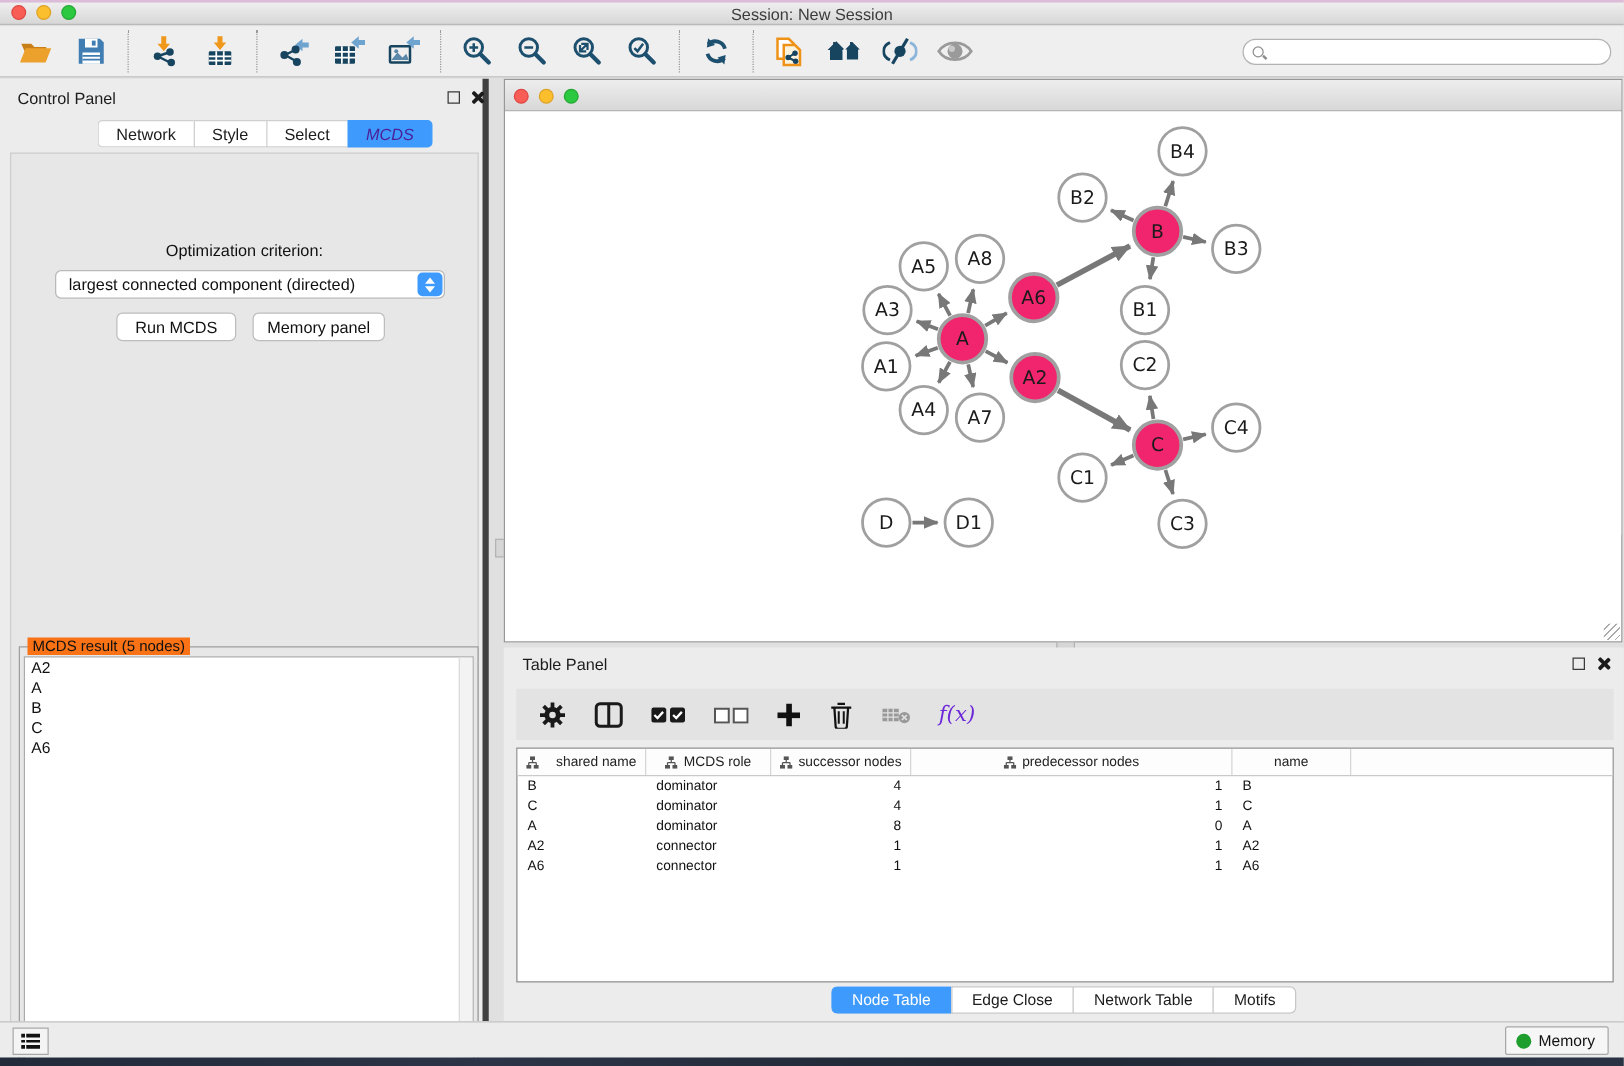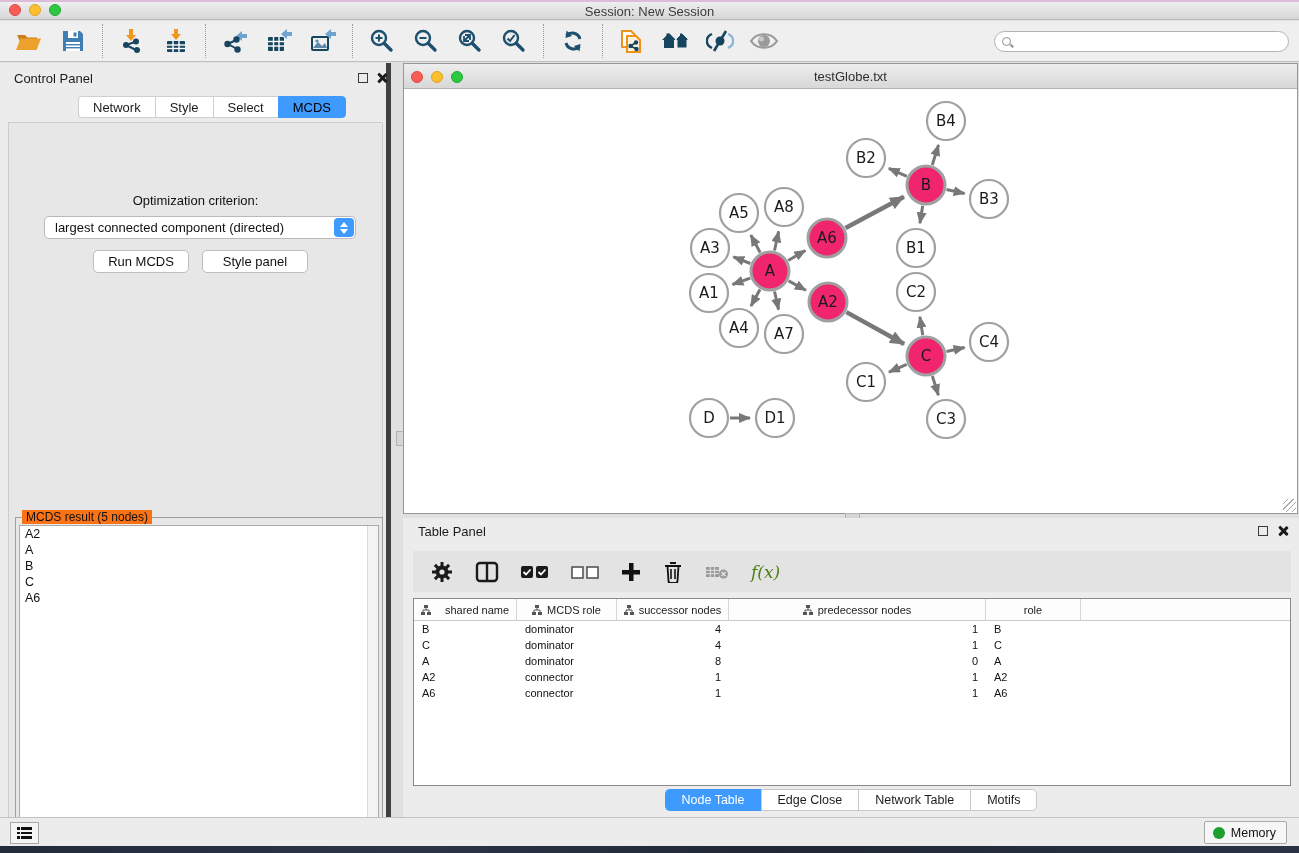--- a/index.html
+++ b/index.html
@@ -39,21 +39,21 @@
   .x-icon { position:absolute; width:12px; height:12px; cursor:pointer; }
   .x-icon::before,.x-icon::after { content:""; position:absolute; left:5px; top:0; width:2.5px; height:12px;
     background:#1b1b1b; border-radius:1px; }
   .x-icon::before { transform:rotate(45deg); } .x-icon::after { transform:rotate(-45deg); }
 
   #cp-tabs { position:absolute; left:78px; top:33px; display:flex; }
   .seg-tab { height:22px; padding:0 14px; background:#fff; border:1px solid #cfcfcf; border-right:none;
     font-size:13px; color:#1c1c1c; display:flex; align-items:center; cursor:pointer; }
   .seg-tab:first-child { border-radius:4px 0 0 4px; }
   .seg-tab:last-child { border-right:1px solid #cfcfcf; border-radius:0 4px 4px 0; }
-  .seg-tab.active { background:#3e9bfd; border-color:#3e9bfd; color:#000000; }
+  .seg-tab.active { background:#3e9bfd; border-color:#3e9bfd; color:#4c1d95;font-style:italic; }
 
   #cp-inner { position:absolute; left:8px; top:59px; width:375px; height:741px;
     background:#e7e7e7; border:1px solid #cdcdcd; }
   #opt-label { position:absolute; left:0; right:0; top:70px; text-align:center; font-size:13px; color:#111; }
   #opt-select { position:absolute; left:35px; top:93px; width:312px; height:23px; background:#fff;
     border:1px solid #b9b9b9; border-radius:5px; font-size:13px; color:#111;
     display:flex; align-items:center; padding-left:10px; cursor:pointer; }
   #opt-select .stepper { position:absolute; right:1px; top:1px; width:20px; height:19px;
     background:#3e9bfd; border-radius:4px; display:flex; flex-direction:column; align-items:center; justify-content:center; gap:2px; }
   .chev-up { width:0; height:0; border-left:4px solid transparent; border-right:4px solid transparent; border-bottom:5px solid #fff; }
@@ -79,21 +79,21 @@
   #net-titlebar .title { position:absolute; left:0; right:0; top:5px; text-align:center; font-size:13px; color:#2e2e2e; }
   #net-canvas { position:absolute; left:0; top:26px; width:893px; height:338px; background:#fff; }
   #net-grip { position:absolute; right:1px; bottom:1px; width:13px; height:13px;
     background:repeating-linear-gradient(135deg,transparent 0 3px,#aaa 3px 4px); cursor:nwse-resize; }
 
   
   #table-panel { position:absolute; left:403px; top:518px; width:896px; height:299px; background:#ececec; }
   #tp-toolbar { position:absolute; left:10px; top:33px; width:878px; height:41px; background:#e3e3e3;
     display:flex; align-items:center; gap:22px; padding-left:18px; }
   .tp-icon { display:flex; align-items:center; justify-content:center; cursor:pointer; }
-  #fx-label { font-size:17px; color:#4d7c0f; font-family:"DejaVu Serif", serif; font-style:italic; }
+  #fx-label { font-size:17px; color:#6d28d9; font-family:"DejaVu Serif", serif; font-style:italic; }
 
   #node-table { position:absolute; left:10px; top:80px; width:878px; height:188px; background:#fff;
     border:1px solid #8a8a8a; overflow:hidden; }
   #thead { display:flex; height:22px; border-bottom:1px solid #c9c9c9; background:#fdfdfd; }
   .th { display:flex; align-items:center; justify-content:center; gap:5px; font-size:11px; color:#222;
     border-right:1px solid #d6d6d6; cursor:pointer; }
   .tr { display:flex; height:16px; align-items:center; }
   .td { font-size:11px; color:#111; padding:0 8px; white-space:nowrap; overflow:hidden; }
   .td.num { text-align:right; }
 
@@ -315,21 +315,21 @@
   <div id="cp-inner">
     <div id="opt-label">Optimization criterion:</div>
     <div id="opt-select">
       <span>largest connected component (directed)</span>
       <span class="stepper">
           <span class="chev-up"></span>
           <span class="chev-dn"></span>
         </span>
     </div>
     <div class="cp-btn" style="left:84px; width:96px;">Run MCDS</div>
-    <div class="cp-btn" style="left:193px; width:106px;">Style panel</div>
+    <div class="cp-btn" style="left:193px; width:106px;">Memory panel</div>
 
     <div id="result-box">
       <div id="result-legend">MCDS result (5 nodes)</div>
       <div id="result-list">
 
       <div class="item">A2</div>
           <div class="item">A</div>
           <div class="item">B</div>
           <div class="item">C</div>
           <div class="item">A6</div>
@@ -341,21 +341,20 @@
 
 <div class="split-handle-v"></div>
 
 <div id="net-frame">
   <div id="net-titlebar">
     <div class="lights" style="left:7px; top:7px;">
       <div class="light red"></div>
       <div class="light yellow"></div>
       <div class="light green"></div>
     </div>
-    <div class="title">testGlobe.txt</div>
   </div>
   <div id="net-canvas">
     <svg id="graph-svg" width="893" height="423">
       <defs>
         <marker id="arrow" markerUnits="userSpaceOnUse" markerWidth="12" markerHeight="10" refX="11" refY="5" orient="auto">
           <path d="M0,0 L12,5 L0,10 Z" fill="#787878"></path>
         </marker>
         <marker id="arrowBig" markerUnits="userSpaceOnUse" markerWidth="15" markerHeight="13" refX="14" refY="6.5" orient="auto">
           <path d="M0,0 L15,6.5 L0,13 Z" fill="#787878"></path>
         </marker>
@@ -575,21 +574,21 @@
         <div class="th" style="width: 257px;">
           <svg width="10" height="10">
             <path d="M5 3 V5 M2 5 H8 M2 5 V7 M8 5 V7" stroke="#555" stroke-width="1" fill="none"></path>
             <rect x="3" y="0" width="4" height="3" fill="#555"></rect>
             <rect x="0" y="7" width="4" height="3" fill="#555"></rect>
             <rect x="6" y="7" width="4" height="3" fill="#555"></rect>
           </svg>
           <span>predecessor nodes</span>
         </div>
         <div class="th" style="width: 95px;">
-          <span>role</span>
+          <span>name</span>
         </div>
       </div>
     <div id="tbody">
         <div class="tr">
           <div class="td" style="width: 103px;">B</div>
           <div class="td" style="width: 100px;">dominator</div>
           <div class="td num" style="width: 112px;">4</div>
           <div class="td num" style="width: 257px;">1</div>
           <div class="td" style="width: 95px;">B</div>
         </div>

